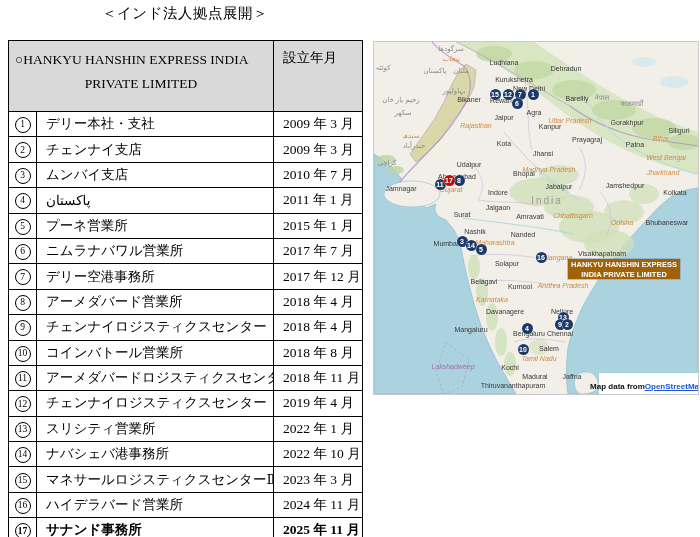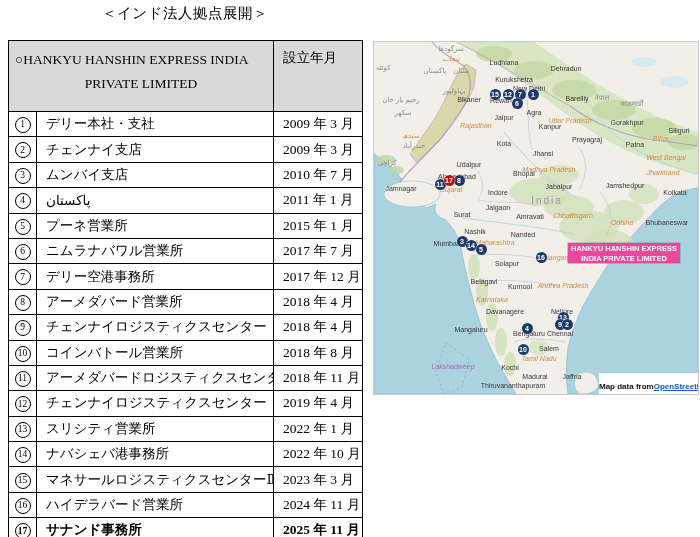--- a/index.html
+++ b/index.html
@@ -32,25 +32,25 @@
   .place{position:absolute;transform:translate(-50%,-50%);white-space:nowrap;z-index:3;}
   .place.city{font-size:7px;color:#383838;}
   .place.state{font-size:7px;font-style:italic;color:#d28a45;}
   .place.country{font-size:10px;color:#9a9a9a;letter-spacing:2px;}
   .place.foreign{font-size:7px;color:#8a8a8a;}
   .place.water{font-size:7px;font-style:italic;color:#a86ab0;}
   .marker{position:absolute;width:11px;height:11px;border-radius:50%;background:#1c3968;color:#fff;
           display:flex;align-items:center;justify-content:center;font-size:7px;font-weight:bold;line-height:1;
           box-shadow:0 0 0 .5px rgba(255,255,255,.65);z-index:5;}
   .marker.red{background:#c00b0b;z-index:6;}
-  .label-box{position:absolute;left:194px;top:201px;width:112px;height:19px;background:#ec4899;
+  .label-box{position:absolute;left:194px;top:217px;width:112px;height:19px;background:#a16207;
              color:#fff;font-size:7.5px;font-weight:bold;text-align:center;line-height:9.5px;
              padding-top:1px;z-index:7;box-shadow:0 0 0 .5px #7a93b5;}
   .attribution{position:absolute;left:225px;top:331px;width:99px;height:21px;background:#fff;z-index:8;
-               display:flex;align-items:flex-end;justify-content:flex-start;padding:0 3px 3px 0;box-sizing:border-box;
+               display:flex;align-items:flex-end;justify-content:center;padding:0 3px 3px 0;box-sizing:border-box;
                font-size:8px;font-weight:bold;color:#111;white-space:nowrap;}
   .attribution a{color:#1a56db;text-decoration:underline;cursor:pointer;}
 </style>
 </head>
 <body>
 
 <div class="sheet">
 
   <div class="sec-title" id="left-title">＜インド法人拠点展開＞</div>
 

